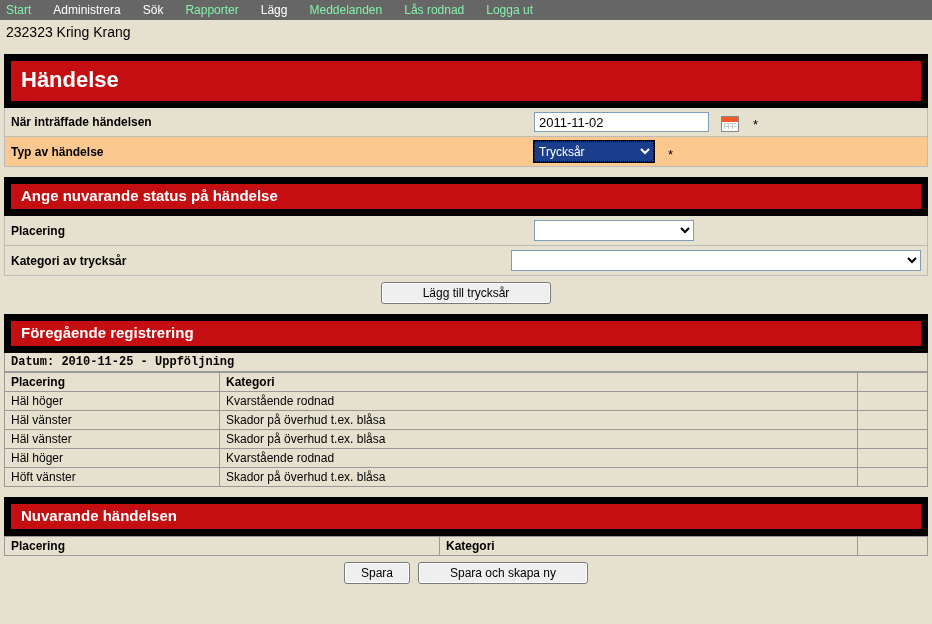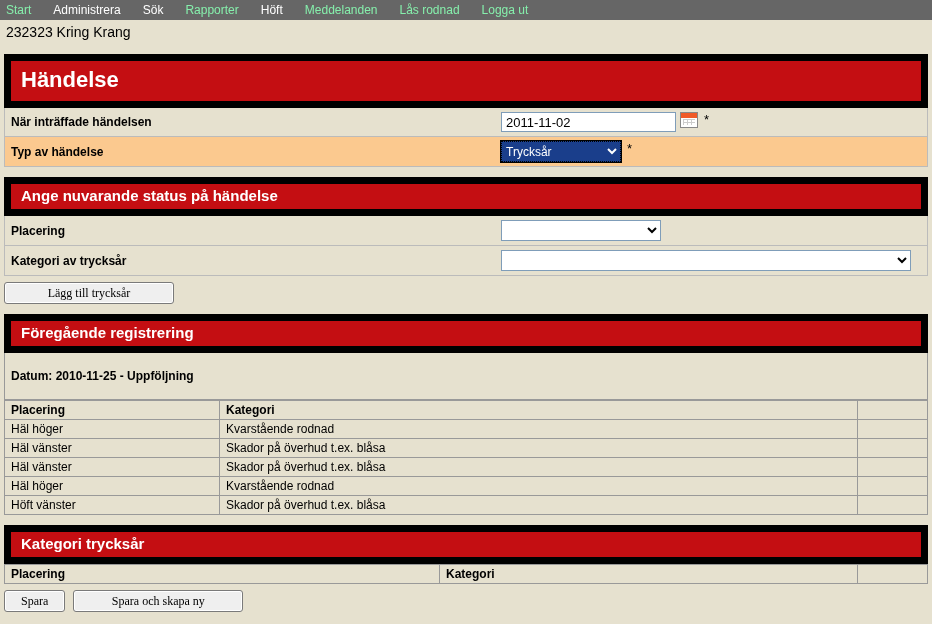--- a/index.html
+++ b/index.html
@@ -46,21 +46,21 @@
   .form-row {
     display: flex;
     align-items: center;
     border: 1px solid #bbb;
     border-top: none;
     padding: 4px 6px;
     min-height: 28px;
   }
   .form-row.orange { background: #fbc98f; }
   .form-row .label { width: 490px; font-weight: bold; }
-  .form-row .field { flex: 1; display: flex; align-items: flex-start; gap: 4px; }
+  .form-row .field { flex: 1; display: flex; align-items: flex-end; gap: 12px; margin-left: 33px; }
   input[type="text"] {
     font-family: inherit;
     font-size: 13px;
     height: 20px;
     padding: 1px 4px;
     border: 1px solid #7f9db9;
   }
   .date-input { width: 175px; }
   select {
     font-family: inherit;
@@ -89,40 +89,41 @@
   }
   .cal-icon::after {
     content:"";
     position:absolute; left:2px; top:6px; right:2px; bottom:2px;
     background:
       repeating-linear-gradient(#ccc 0 1px, transparent 1px 3px),
       repeating-linear-gradient(90deg,#ccc 0 1px, transparent 1px 4px);
   }
   .req { color:#000; font-size:13px; margin-left:2px; }
   .btn-row {
-    display:flex; justify-content:flex-start;
-    padding: 6px 4px 0 4px; gap: 8px; font-family: Liberation Serif, serif;
+    display:flex; justify-content:center;
+    padding: 6px 4px 0 4px; gap: 8px;
   }
   button.win {
     font-family: inherit;
     font-size: 12px;
     background: #efefef;
     border: 1px solid #7a7a7a;
     border-radius: 3px;
     padding: 2px 16px;
     height: 22px;
     cursor: pointer;
     box-shadow: inset 0 0 0 1px #fff;
   }
   .prev-head {
     font-weight: bold;
-    padding: 16px 6px;
+    padding: 2px 6px;
     border: 1px solid #999;
     border-top: none;
     background:#e6e1cf;
+    font-family:Liberation Mono, monospace;
   }
   table.grid {
     width: 100%;
     border-collapse: collapse;
     border: 1px solid #999;
     border-top: none;
   }
   table.grid th, table.grid td {
     border: 1px solid #999;
     padding: 2px 6px;
@@ -135,21 +136,21 @@
   table.grid .colx { width: 70px; }
 </style>
 </head>
 <body>
 
 <div class="topbar">
   <a class="grey">Start</a>
   <a>Administrera</a>
   <a>Sök</a>
   <a class="grey">Rapporter</a>
-  <a>Höft</a>
+  <a>Lägg</a>
   <a class="grey">Meddelanden</a>
   <a class="grey">Lås rodnad</a>
   <a class="grey">Logga ut</a>
 </div>
 
 <div class="patient-bar">232323 Kring Krang</div>
 
 <div class="panel">
   <div class="section-title big">Händelse</div>
   <div class="form-row">
@@ -225,21 +226,21 @@
         <tr>
           <td>Höft vänster</td>
           <td>Skador på överhud t.ex. blåsa</td>
           <td></td>
         </tr>
       </tbody>
   </table>
 </div>
 
 <div class="panel">
-  <div class="section-title med">Kategori trycksår</div>
+  <div class="section-title med">Nuvarande händelsen</div>
   <table class="grid">
     <thead>
       <tr>
         <th style="width:435px">Placering</th>
         <th>Kategori</th>
         <th class="colx"></th>
       </tr>
     </thead>
   </table>
 </div>

